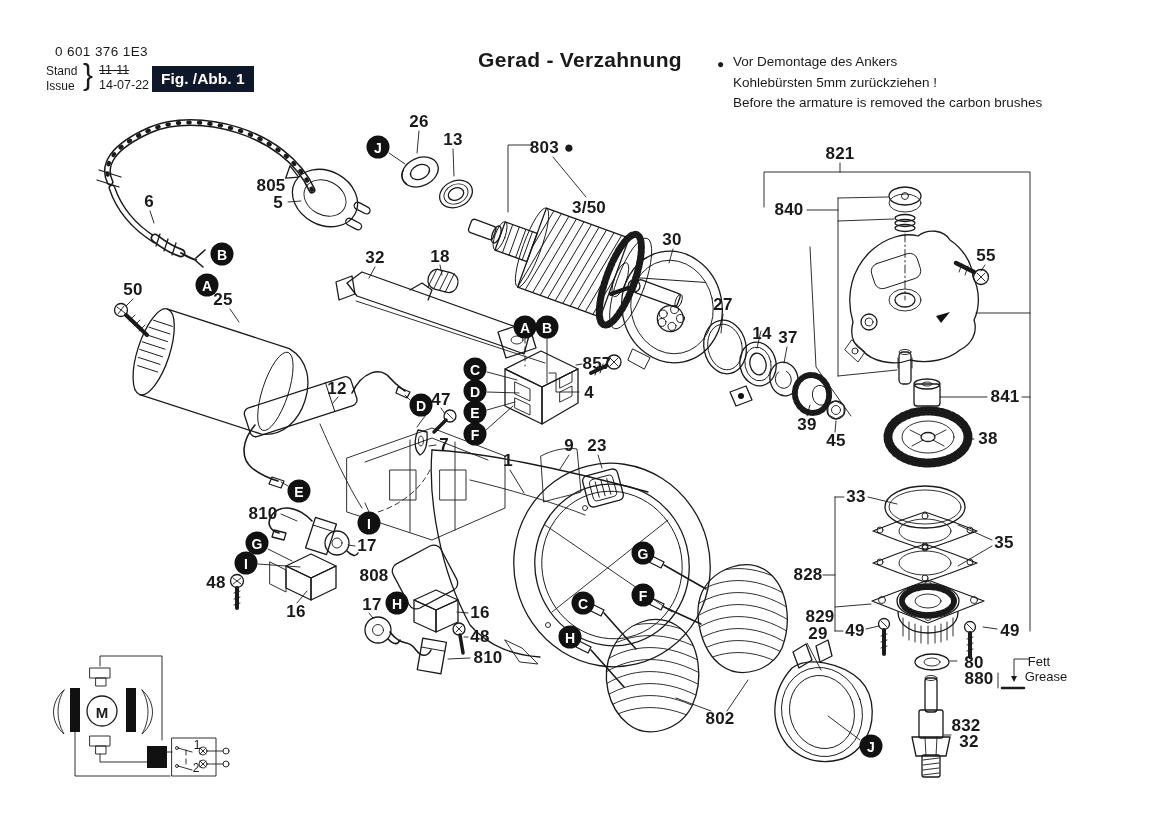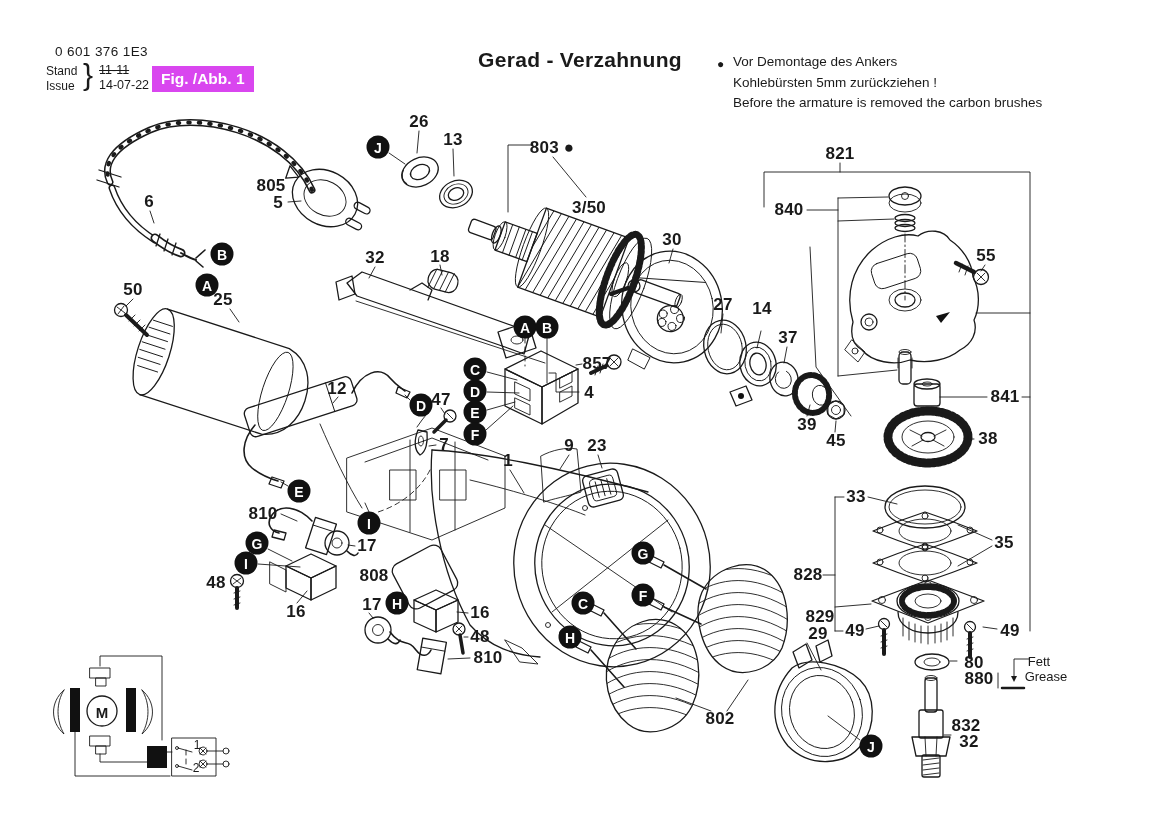--- a/index.html
+++ b/index.html
@@ -18,21 +18,21 @@
   .lbl-num{font-weight:bold;font-size:17px;letter-spacing:.2px;}
   .lbl-circle{width:23px;height:23px;background:#111;color:#fff;border-radius:50%;font-weight:bold;font-size:14px;display:flex;align-items:center;justify-content:center;}
   .lbl-plain{font-size:13px;}
   .lbl-m{font-weight:bold;font-size:15px;}
   .lbl-snum{font-size:12px;}
   .doc-number{left:55px;top:44px;font-size:13.5px;letter-spacing:.4px;}
   .stand-issue{left:46px;top:64px;font-size:12px;line-height:15px;}
   .brace{left:83px;top:58px;font-size:30px;font-weight:400;}
   .dates{left:99px;top:63px;font-size:12.5px;line-height:15px;}
   .strike{text-decoration:line-through;}
-  .figbox{left:152px;top:66px;background:#d946ef;color:#fff;font-weight:bold;font-size:15.5px;padding:4px 9px;}
+  .figbox{left:152px;top:66px;background:#0f172a;color:#fff;font-weight:bold;font-size:15.5px;padding:4px 9px;}
   .title{left:380px;top:48px;width:400px;text-align:center;font-size:21px;font-weight:bold;letter-spacing:.3px;}
   .bullet{left:717px;top:57px;font-size:12px;}
   .notes{left:733px;top:52px;font-size:13.5px;line-height:20.5px;}
   .footer{left:302px;top:712px;font-size:13.5px;line-height:16.2px;}
 </style>
 </head>
 <body>
 
 <div class="page">
 
@@ -632,21 +632,21 @@
       <div class="lbl lbl-num" style="left: 840px; top: 154px;">821</div>
       <div class="lbl lbl-num" style="left: 271px; top: 186px;">805</div>
       <div class="lbl lbl-num" style="left: 278px; top: 203px;">5</div>
       <div class="lbl lbl-num" style="left: 149px; top: 202px;">6</div>
       <div class="lbl lbl-num" style="left: 789px; top: 210px;">840</div>
       <div class="lbl lbl-num" style="left: 672px; top: 240px;">30</div>
       <div class="lbl lbl-num" style="left: 986px; top: 256px;">55</div>
       <div class="lbl lbl-num" style="left: 375px; top: 258px;">32</div>
       <div class="lbl lbl-num" style="left: 440px; top: 257px;">18</div>
       <div class="lbl lbl-num" style="left: 723px; top: 305px;">27</div>
-      <div class="lbl lbl-num" style="left: 762px; top: 309px;">14</div>
+      <div class="lbl lbl-num" style="left: 762px; top: 334px;">14</div>
       <div class="lbl lbl-num" style="left: 133px; top: 290px;">50</div>
       <div class="lbl lbl-num" style="left: 223px; top: 300px;">25</div>
       <div class="lbl lbl-num" style="left: 788px; top: 338px;">37</div>
       <div class="lbl lbl-num" style="left: 597px; top: 364px;">857</div>
       <div class="lbl lbl-num" style="left: 589px; top: 393px;">4</div>
       <div class="lbl lbl-num" style="left: 337px; top: 389px;">12</div>
       <div class="lbl lbl-num" style="left: 441px; top: 400px;">47</div>
       <div class="lbl lbl-num" style="left: 1005px; top: 397px;">841</div>
       <div class="lbl lbl-num" style="left: 807px; top: 425px;">39</div>
       <div class="lbl lbl-num" style="left: 836px; top: 441px;">45</div>

